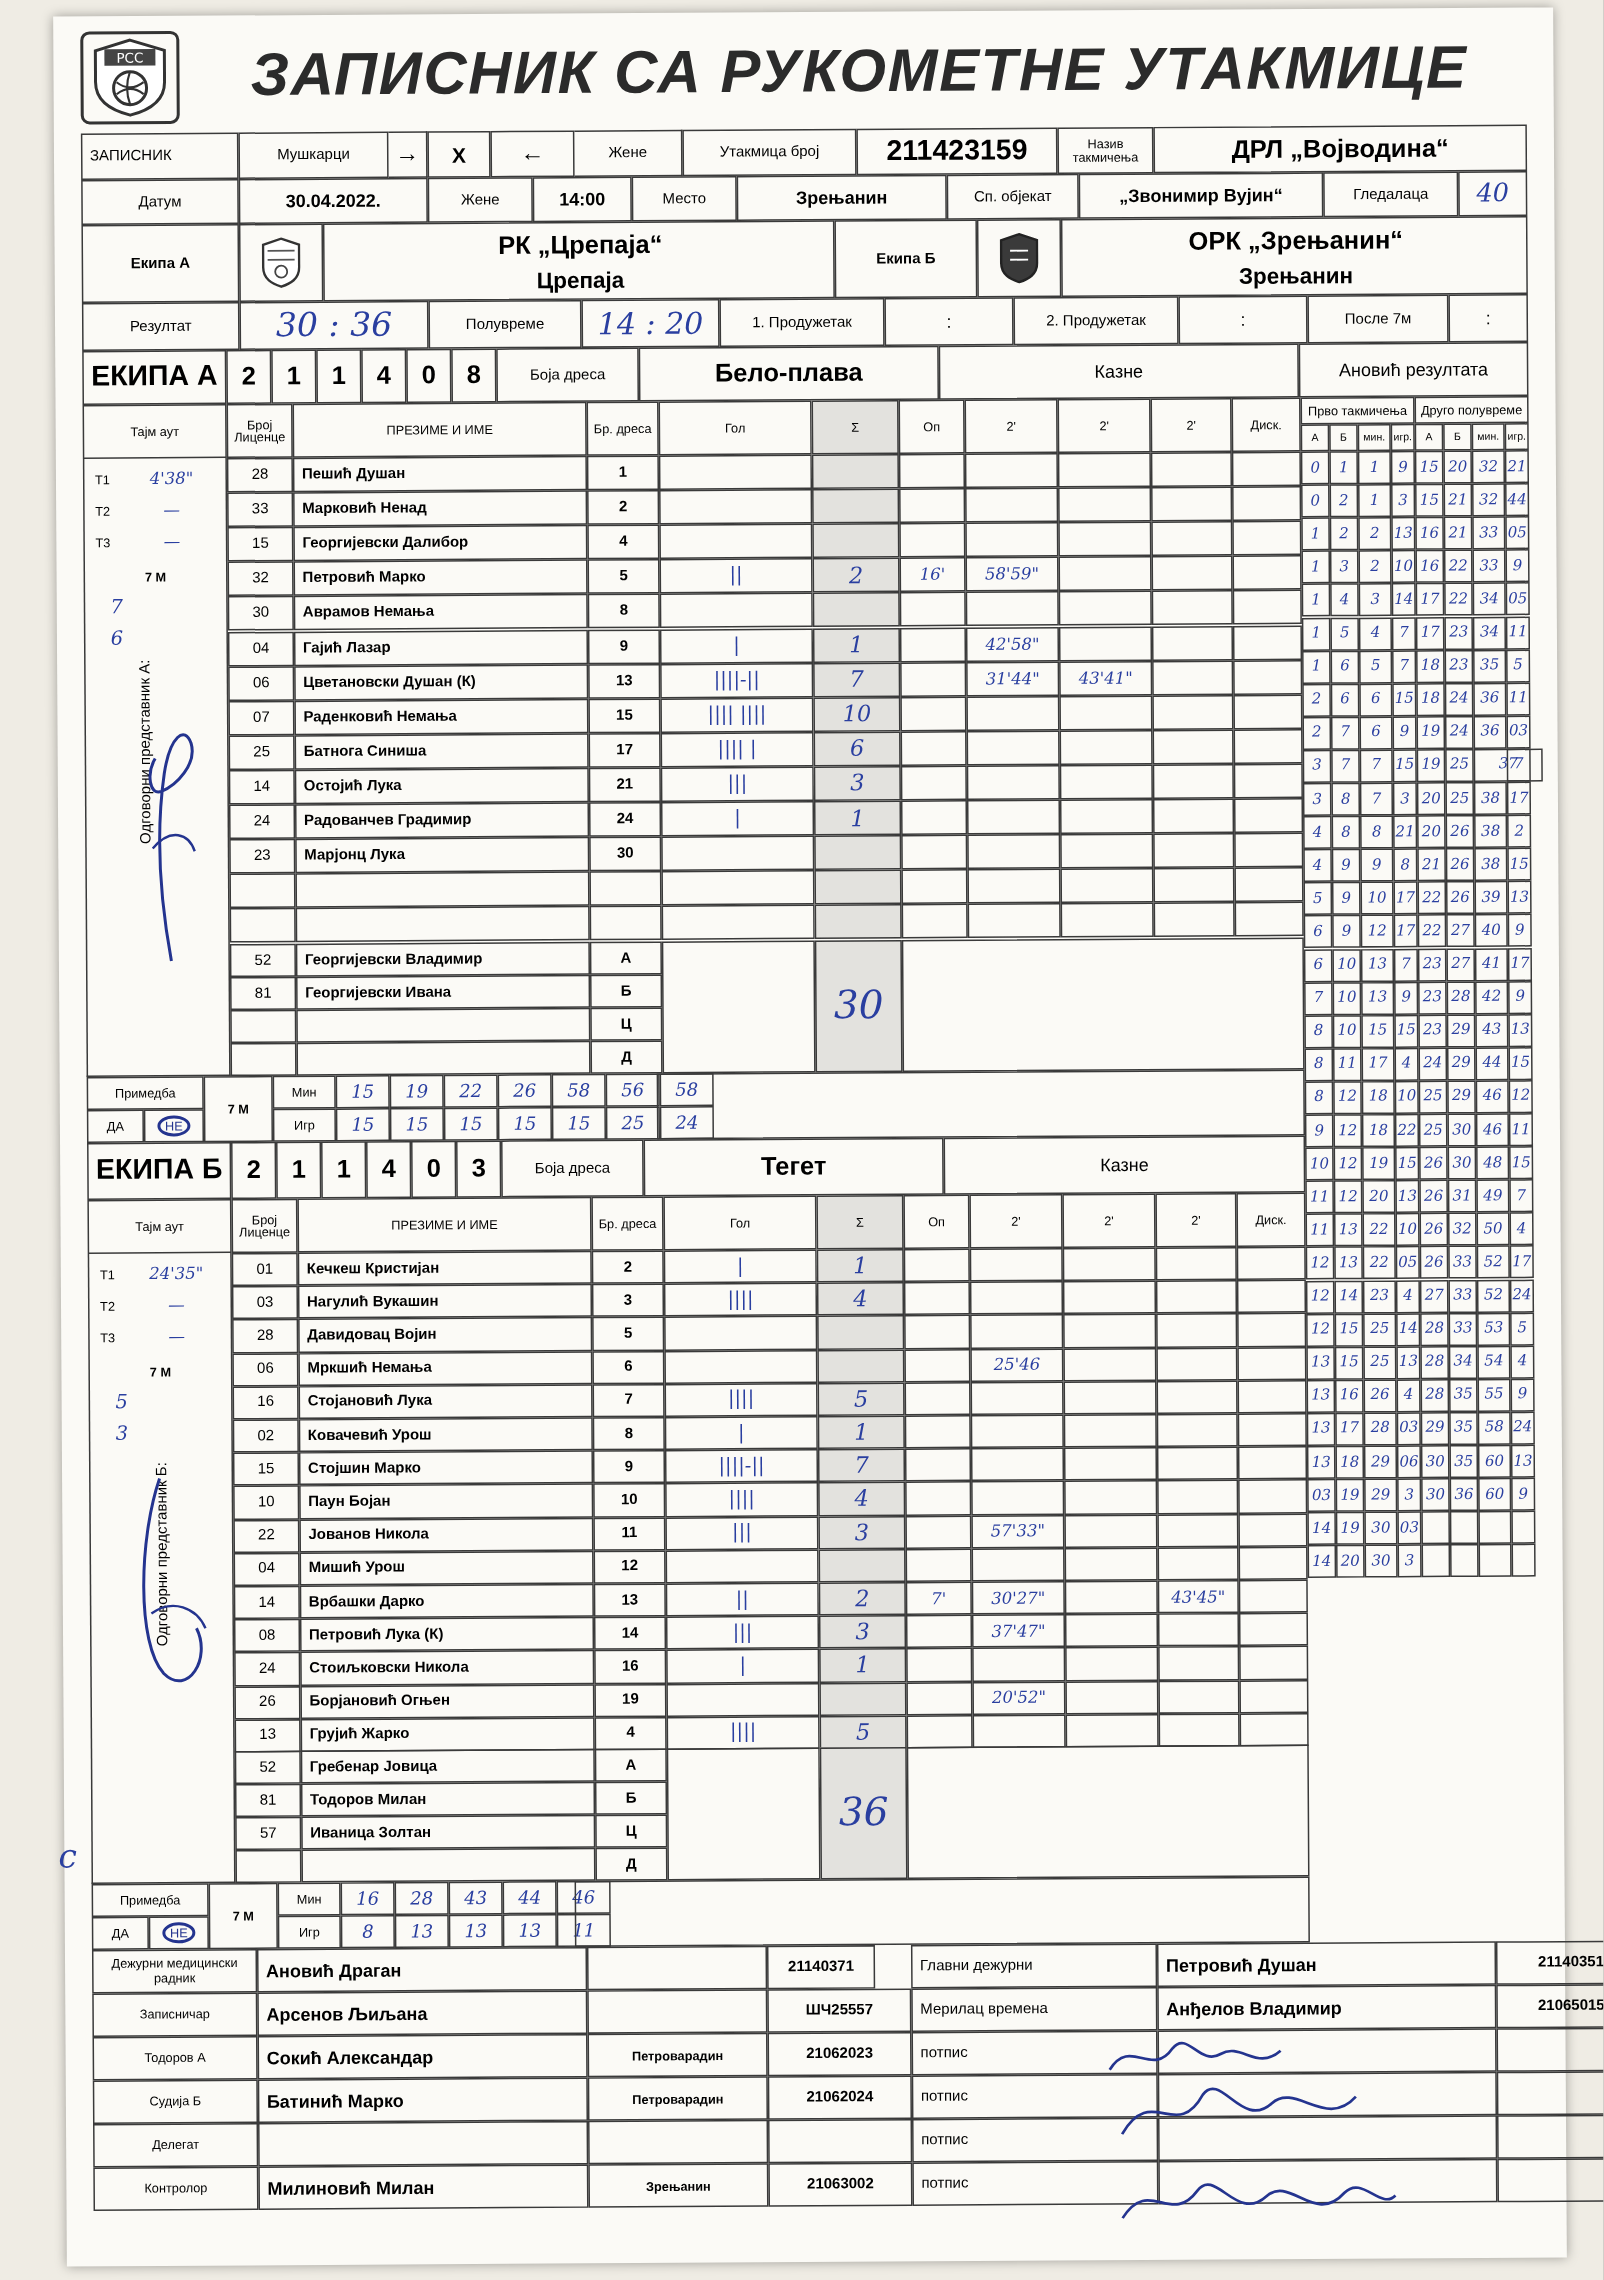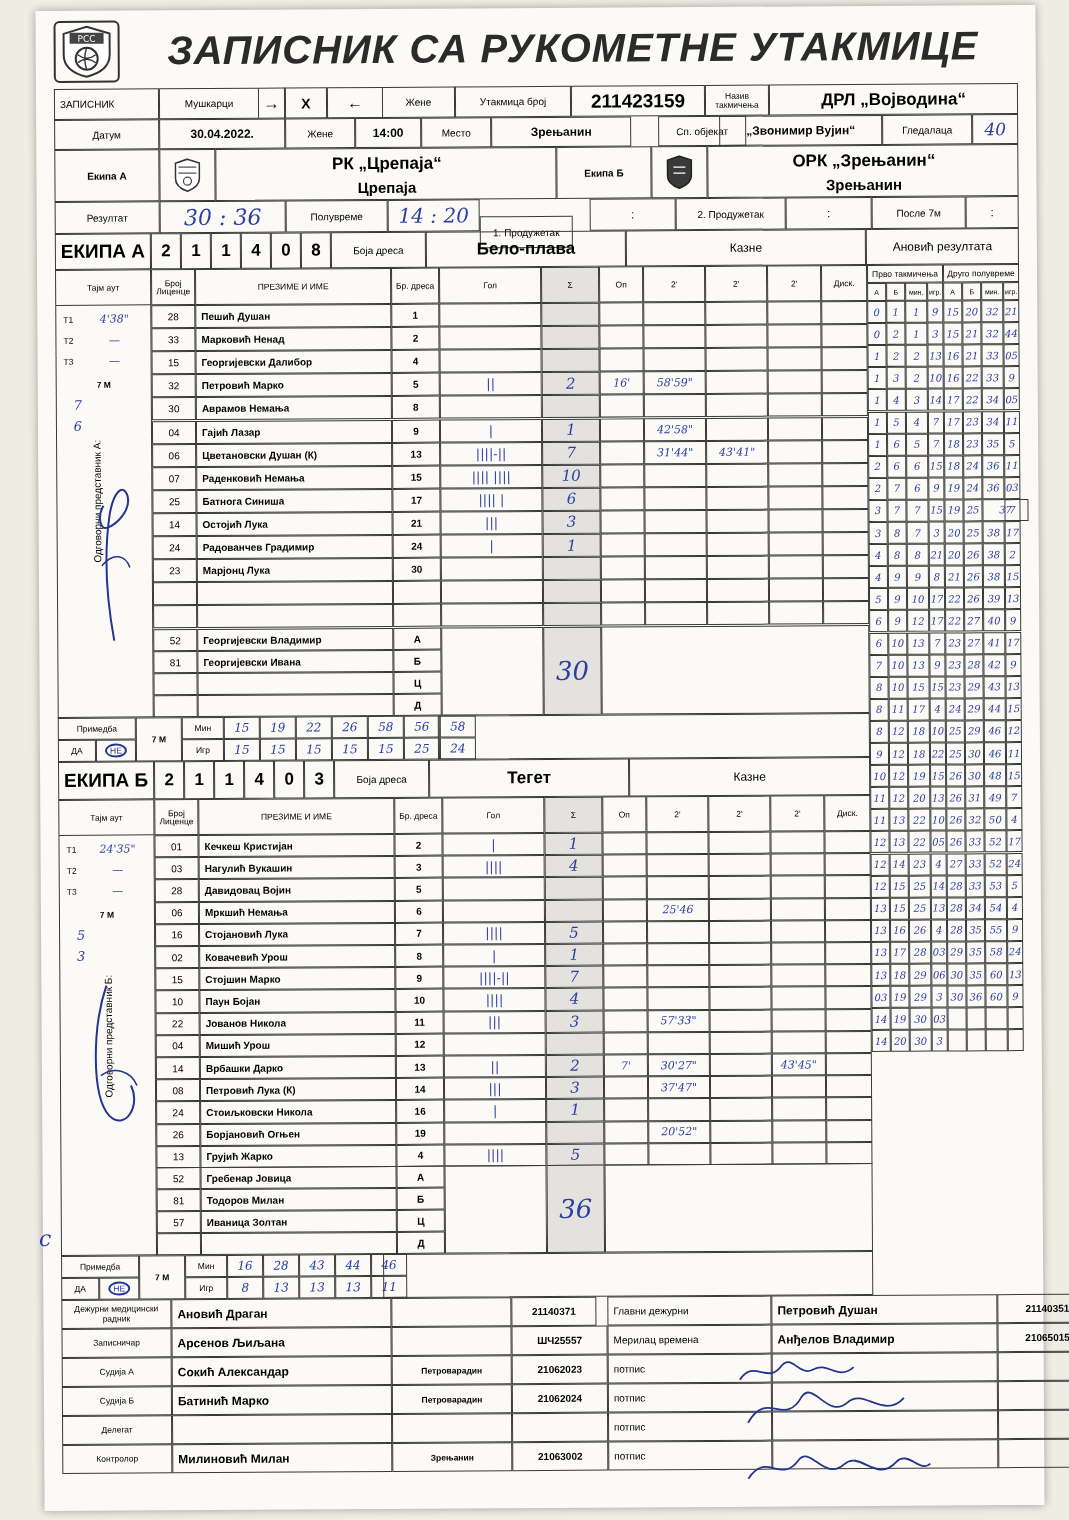--- a/index.html
+++ b/index.html
@@ -50,21 +50,21 @@
   <div class="bx ctr bold" style="left:535px;top:78px;width:134px;height:31px;font-size:19px;">211423159</div>
   <div class="bx ctr xs" style="left:669px;top:78px;width:64px;height:31px;line-height:1.05;">Назив такмичења</div>
   <div class="bx ctr bold" style="left:733px;top:78px;width:249px;height:31px;font-size:17px;">ДРЛ „Војводина“</div>
 
   <div class="bx ctr sm" style="left:18px;top:109px;width:105px;height:30px;">Датум</div>
   <div class="bx ctr bold md" style="left:123px;top:109px;width:126px;height:30px;">30.04.2022.</div>
   <div class="bx ctr sm" style="left:249px;top:109px;width:70px;height:30px;">Жене</div>
   <div class="bx ctr bold md" style="left:319px;top:109px;width:66px;height:30px;">14:00</div>
   <div class="bx ctr sm" style="left:385px;top:109px;width:70px;height:30px;">Место</div>
   <div class="bx ctr bold md" style="left:455px;top:109px;width:140px;height:30px;">Зрењанин</div>
-  <div class="bx ctr sm" style="left:595px;top:109px;width:88px;height:30px;margin-left:27px;">Сп. објекат</div>
+  <div class="bx ctr sm" style="left:595px;top:109px;width:88px;height:30px;">Сп. објекат</div>
   <div class="bx ctr bold md" style="left:683px;top:109px;width:163px;height:30px;">„Звонимир Вујин“</div>
   <div class="bx ctr sm" style="left:846px;top:109px;width:90px;height:30px;">Гледалаца</div>
   <div class="bx ctr hand" style="left:936px;top:109px;width:46px;height:30px;font-size:17px;">40</div>
 
   <div class="bx ctr sm bold" style="left:18px;top:139px;width:105px;height:52px;">Екипа А</div>
   <div class="bx ctr" style="left:123px;top:139px;width:56px;height:52px;">
     <svg width="26" height="34" viewBox="0 0 26 34">
           <path d="M13 1 L25 5 V20 C25 28 19 31 13 33 C7 31 1 28 1 20 V5 Z" fill="#fff" stroke="#333" stroke-width="1.6"></path>
           <path d="M4 9 h18 M4 15 h18" stroke="#555" stroke-width="1.2"></path>
           <circle cx="13" cy="23" r="4" fill="none" stroke="#444" stroke-width="1.2"></circle>
@@ -83,21 +83,21 @@
   </div>
   <div class="bx" style="left:671px;top:139px;width:311px;height:52px;">
     <div class="t ctr bold" style="left:0;top:1px;width:311px;height:27px;font-size:17px;">ОРК „Зрењанин“</div>
     <div class="t ctr bold" style="left:0;top:26px;width:311px;height:25px;font-size:15px;">Зрењанин</div>
   </div>
 
   <div class="bx ctr sm" style="left:18px;top:191px;width:105px;height:32px;">Резултат</div>
   <div class="bx ctr hand" style="left:123px;top:191px;width:126px;height:32px;font-size:22px;">30 : 36</div>
   <div class="bx ctr sm" style="left:249px;top:191px;width:102px;height:32px;">Полувреме</div>
   <div class="bx ctr hand" style="left:351px;top:191px;width:92px;height:32px;font-size:20px;">14 : 20</div>
-  <div class="bx ctr sm" style="left:443px;top:208px;width:93px;height:32px;">1. Продужетак</div>
+  <div class="bx ctr sm" style="left:443px;top:191px;width:110px;height:32px;">1. Продужетак</div>
   <div class="bx ctr md" style="left:553px;top:191px;width:86px;height:32px;">:</div>
   <div class="bx ctr sm" style="left:639px;top:191px;width:110px;height:32px;">2. Продужетак</div>
   <div class="bx ctr md" style="left:749px;top:191px;width:86px;height:32px;">:</div>
   <div class="bx ctr sm" style="left:835px;top:191px;width:94px;height:32px;">После 7м</div>
   <div class="bx ctr md" style="left:929px;top:191px;width:53px;height:32px;">:</div>
 
   <div class="bx ctr bold" style="left:18px;top:223px;width:96px;height:36px;font-size:19px;">ЕКИПА А</div>
   <div id="a-code">
         <div class="bx ctr bold" style="left:114px;top:223px;width:30px;height:36px;font-size:17px;">2</div>
         <div class="bx ctr bold" style="left:144px;top:223px;width:30px;height:36px;font-size:17px;">1</div>
@@ -854,32 +854,32 @@
         <div class="bx ctr hand" style="left:906px;top:1024.3000000000002px;width:19px;height:22.1px;font-size:10px;"></div>
         <div class="bx ctr hand" style="left:925px;top:1024.3000000000002px;width:19px;height:22.1px;font-size:10px;"></div>
         <div class="bx ctr hand" style="left:944px;top:1024.3000000000002px;width:22px;height:22.1px;font-size:10px;"></div>
         <div class="bx ctr hand" style="left:966px;top:1024.3000000000002px;width:16px;height:22.1px;font-size:10px;"></div>
       </div>
 
   <div id="footer">
         <div class="bx ctr xs" style="left:18px;top:1289px;width:110px;height:29px;line-height:1.1;padding:0 2px;">Дежурни медицински радник</div>
         <div class="bx lft bold md" style="left:128px;top:1289px;width:220px;height:29px;">Ановић Драган</div>
         <div class="bx ctr bold xs" style="left:348px;top:1289px;width:120px;height:29px;"></div>
-        <div class="bx ctr bold sm" style="left:468px;top:1289px;width:85px;height:29px;">21140371</div>
+        <div class="bx ctr bold sm" style="left:468px;top:1289px;width:72px;height:29px;">21140371</div>
         <div class="bx lft sm" style="left:564px;top:1289px;width:164px;height:29px;">Главни дежурни</div>
         <div class="bx lft bold md" style="left:728px;top:1289px;width:226px;height:29px;">Петровић Душан</div>
         <div class="bx ctr bold sm" style="left:954px;top:1289px;width:100px;height:29px;">21140351</div>
         <div class="bx ctr xs" style="left:18px;top:1318px;width:110px;height:29px;line-height:1.1;padding:0 2px;">Записничар</div>
         <div class="bx lft bold md" style="left:128px;top:1318px;width:220px;height:29px;">Арсенов Љиљана</div>
         <div class="bx ctr bold xs" style="left:348px;top:1318px;width:120px;height:29px;"></div>
         <div class="bx ctr bold sm" style="left:468px;top:1318px;width:96px;height:29px;">ШЧ25557</div>
         <div class="bx lft sm" style="left:564px;top:1318px;width:164px;height:29px;">Мерилац времена</div>
         <div class="bx lft bold md" style="left:728px;top:1318px;width:226px;height:29px;">Анђелов Владимир</div>
         <div class="bx ctr bold sm" style="left:954px;top:1318px;width:100px;height:29px;">21065015</div>
-        <div class="bx ctr xs" style="left:18px;top:1347px;width:110px;height:29px;line-height:1.1;padding:0 2px;">Судија А</div>
+        <div class="bx ctr xs" style="left:18px;top:1347px;width:110px;height:29px;line-height:1.1;padding:0 2px;">Тодоров А</div>
         <div class="bx lft bold md" style="left:128px;top:1347px;width:220px;height:29px;">Сокић Александар</div>
         <div class="bx ctr bold xs" style="left:348px;top:1347px;width:120px;height:29px;">Петроварадин</div>
         <div class="bx ctr bold sm" style="left:468px;top:1347px;width:96px;height:29px;">21062023</div>
         <div class="bx lft sm" style="left:564px;top:1347px;width:164px;height:29px;">потпис</div>
         <div class="bx lft bold md" style="left:728px;top:1347px;width:226px;height:29px;"></div>
         <div class="bx ctr bold sm" style="left:954px;top:1347px;width:100px;height:29px;"></div>
         <div class="bx ctr xs" style="left:18px;top:1376px;width:110px;height:29px;line-height:1.1;padding:0 2px;">Судија Б</div>
         <div class="bx lft bold md" style="left:128px;top:1376px;width:220px;height:29px;">Батинић Марко</div>
         <div class="bx ctr bold xs" style="left:348px;top:1376px;width:120px;height:29px;">Петроварадин</div>
         <div class="bx ctr bold sm" style="left:468px;top:1376px;width:96px;height:29px;">21062024</div>

